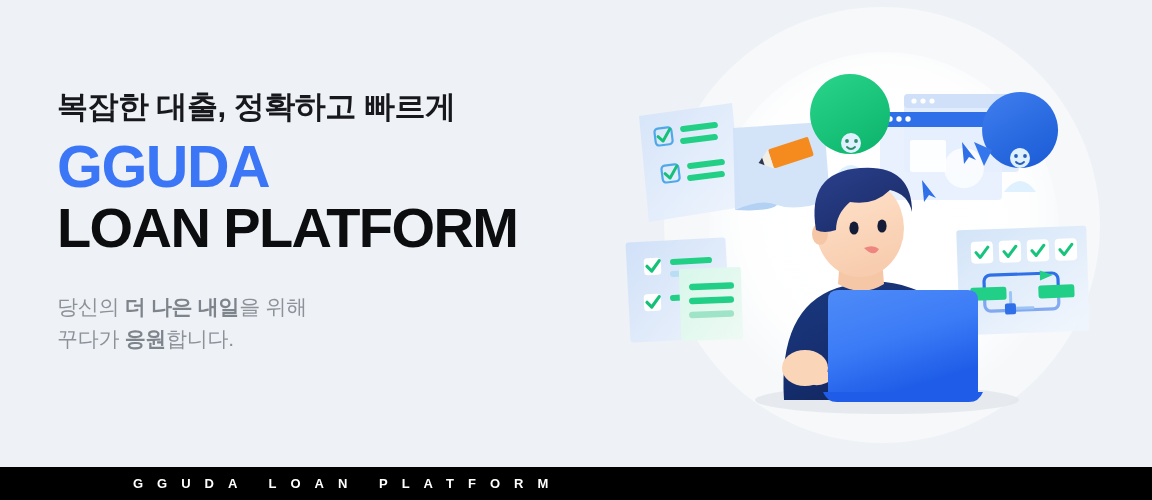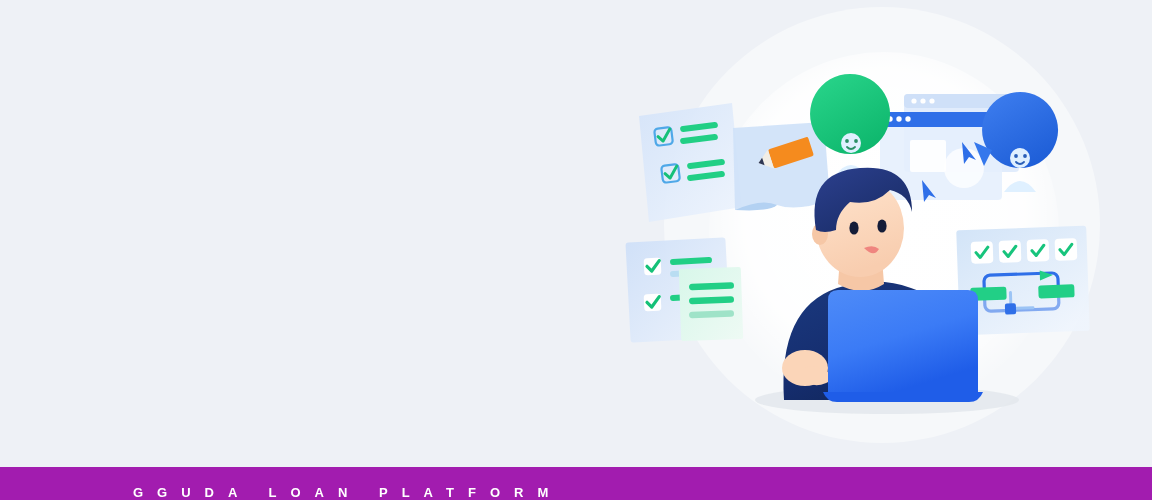--- a/index.html
+++ b/index.html
@@ -72,23 +72,23 @@
     white-space: nowrap;
   }
 
   
   .ticker {
     position: absolute;
     left: 0;
     bottom: 0;
     width: 1152px;
     height: 33px;
-    background: #a21caf;
+    background: #000000;
     display: flex;
-    align-items: flex-end;
+    align-items: center;
     z-index: 8;
   }
   .ticker-text {
     color: #ffffff;
     font-size: 13px;
     font-weight: 600;
     letter-spacing: 14px;
     padding-left: 133px;
     white-space: nowrap;
   }
@@ -295,18 +295,27 @@
         <ellipse cx="357" cy="382" rx="22" ry="16" fill="#fbd5b8"></ellipse>
 
         <g>
           <path d="M236 300 q0 -10 10 -10 h130 q10 0 10 10 v92 h-150 z" fill="url(#gLap)"></path>
           <path d="M231 392 h160 q-4 10 -14 10 h-132 q-10 0 -14 -10 z" fill="#1f5de8"></path>
         </g>
       </g>
     </svg>
   </div>
 
+  <div class="copy">
+    <p class="eyebrow">복잡한 대출, 정확하고 빠르게</p>
+    <h1 class="brand">GGUDA</h1>
+    <h2 class="platform">LOAN PLATFORM</h2>
+    <div class="subcopy">
+      <span class="ln"><span>당신의 </span><b>더 나은 내일</b><span>을 위해</span></span>
+      <span class="ln"><span>꾸다가 </span><b>응원</b><span>합니다.</span></span>
+    </div>
+  </div>
 
   <div class="ticker">
     <span class="ticker-text">GGUDA LOAN PLATFORM</span>
   </div>
 
 </div>
 
 </body></html>

